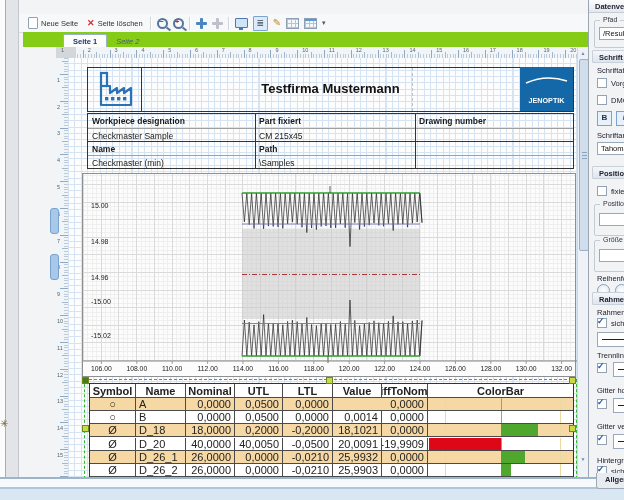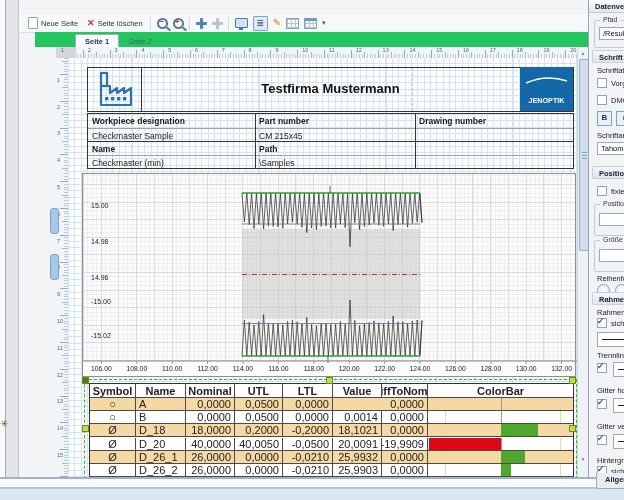--- a/index.html
+++ b/index.html
@@ -35,21 +35,21 @@
   .listicon{width:13px;height:13px;border:1px solid #7aa4cc;background:#ddeafa;display:inline-block;
             text-align:center;font-size:9px;line-height:12px;color:#345;border-radius:1px;}
   .pencil{color:#c8881c;font-size:10px;line-height:10px;}
   .gridicon{width:11px;height:9px;border:1px solid #90a0b4;display:inline-block;background-color:#f4f8fc;
     background-image:repeating-linear-gradient(90deg,#b8c4d2 0 1px,transparent 1px 4px),
                      repeating-linear-gradient(0deg,#b8c4d2 0 1px,transparent 1px 4px);}
   .gridicon.alt{box-shadow:inset 0 2px 0 #5a9ad4;}
   .caret{font-size:7px;color:#555;}
 
   
-  #tabstrip{position:absolute;left:16px;top:32px;right:0;height:15px;background:#22c55e;display:flex;align-items:flex-end;padding-left:40px;}
+  #tabstrip{position:absolute;left:4px;top:32px;right:0;height:15px;background:#84cc16;display:flex;align-items:flex-end;padding-left:40px;}
   .tab{font-size:7.5px;padding:2px 9px 1px 9px;}
   .tab.active{background:#fdfdfe;border:1px solid #9ab0c4;border-bottom:none;border-radius:2px 2px 0 0;font-weight:bold;color:#15335e;}
   .tab.inactive{font-style:italic;color:#4a5a77;}
 
   
   #hruler{position:absolute;left:37px;top:47px;width:540px;height:11px;background:#f2f5f8;border-bottom:1px solid #c8d0da;
     background-image:repeating-linear-gradient(90deg,#8fa8c4 0 1px,transparent 1px 26.8px),
                      repeating-linear-gradient(90deg,#a4b8cc 0 1px,transparent 1px 13.4px),
                      repeating-linear-gradient(90deg,#bccbdc 0 1px,transparent 1px 2.68px);
     background-size:100% 8px,100% 6px,100% 4px;background-position:left bottom;background-repeat:no-repeat;}
@@ -242,21 +242,21 @@
       <svg id="jenlogo" width="53" height="44" viewBox="0 0 53 44">
         <rect width="53" height="44" fill="#1568a8"></rect>
         <path d="M6 16 Q26 7 47 14" stroke="#ffffff" stroke-width="1.4" fill="none"></path>
         <text x="26.5" y="36" fill="#ffffff" font-size="7.2" font-weight="bold" text-anchor="middle" font-family="Liberation Sans, sans-serif">JENOPTIK</text>
       </svg>
     </div>
 
     <div id="info-table">
         <div class="itr" style="top: 0px; height: 14px; border-top: none;">
           <div class="itc b" style="left: 0px; width: 167px;">Workpiece designation</div>
-          <div class="itc b" style="left: 167px; width: 160px;">Part number</div>
+          <div class="itc b" style="left: 167px; width: 160px;">Part fixiert</div>
           <div class="itc b" style="left: 327px; width: 160px;">Drawing number</div>
         </div>
         <div class="itr" style="top: 14px; height: 13px; border-top: 1px solid rgb(160, 160, 160);">
           <div class="itc" style="left: 0px; width: 167px;">Checkmaster Sample</div>
           <div class="itc" style="left: 167px; width: 160px;">CM 215x45</div>
           <div class="itc" style="left: 327px; width: 160px;"></div>
         </div>
         <div class="itr" style="top: 27px; height: 14px; border-top: 1.5px solid rgb(51, 51, 51);">
           <div class="itc b" style="left: 0px; width: 167px;">Name</div>
           <div class="itc b" style="left: 167px; width: 160px;">Path</div>

